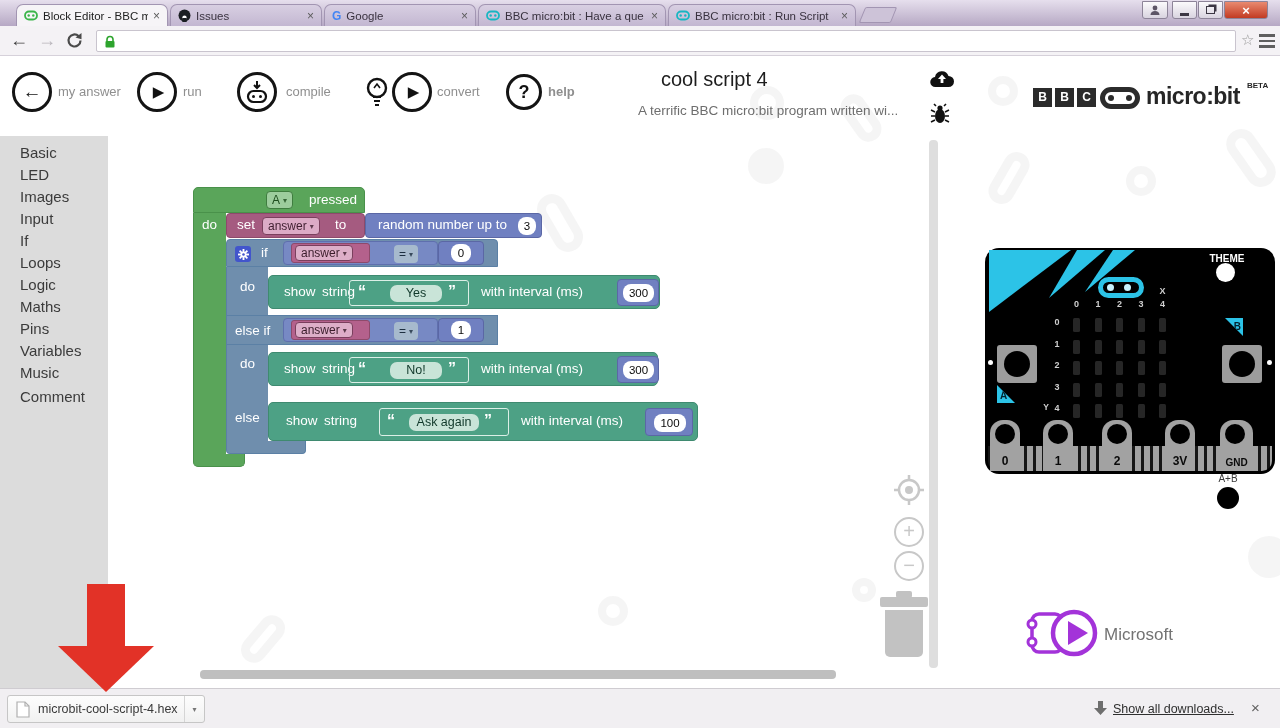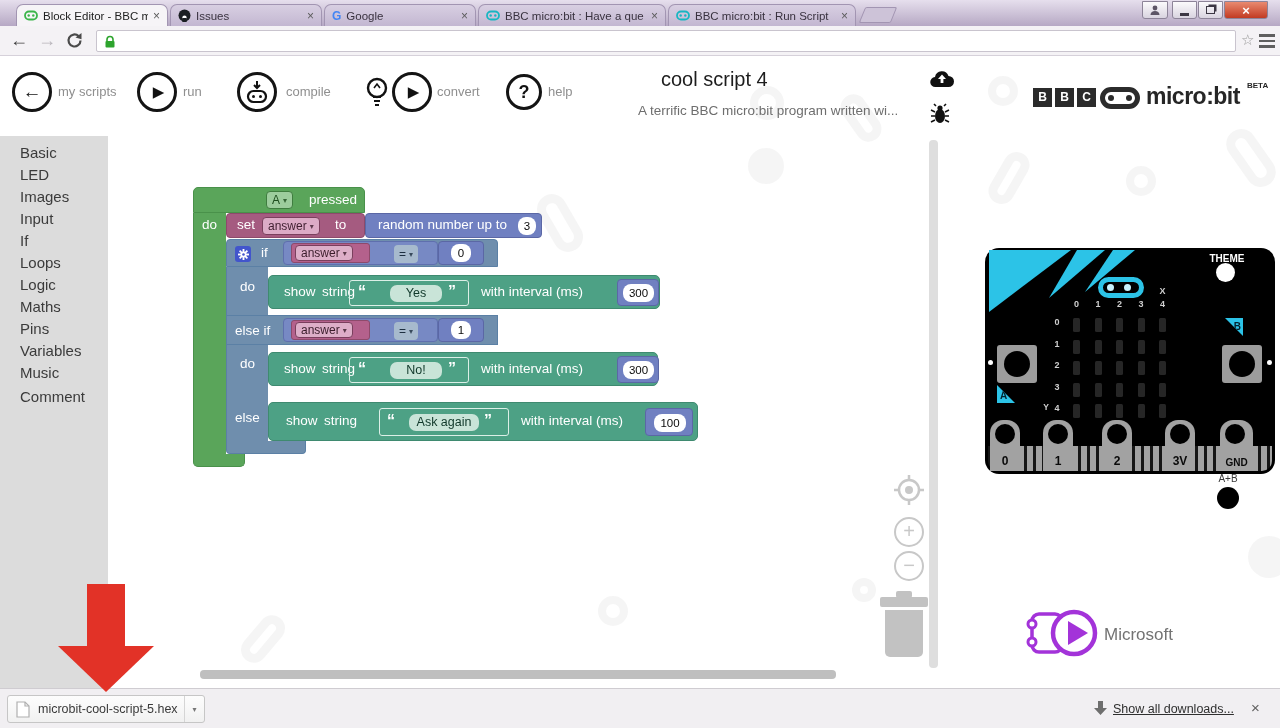--- a/index.html
+++ b/index.html
@@ -187,21 +187,21 @@
       <div style="width:16px;height:2.5px;background:#5f5f5f;margin-bottom:3px;"></div>
       <div style="width:16px;height:2.5px;background:#5f5f5f;margin-bottom:3px;"></div>
       <div style="width:16px;height:2.5px;background:#5f5f5f;"></div>
     </div>
   </div>
 
   <div class="appbar">
     <div class="cbtn" style="left:12px;top:16px;">
       <span style="font-size:19px;font-weight:bold;color:#111;">←</span>
     </div>
-    <span class="cbtn-label" style="left:58px;top:28px;">my scripts</span>
+    <span class="cbtn-label" style="left:58px;top:28px;">my answer</span>
 
     <div class="cbtn" style="left:137px;top:16px;">
       <span style="font-size:15px;color:#111;margin-left:3px;">▶</span>
     </div>
     <span class="cbtn-label" style="left:183px;top:28px;">run</span>
 
     <div class="cbtn" style="left:237px;top:16px;">
       <svg width="22" height="26" viewBox="0 0 22 26">
         <path d="M11 2v7M8 6l3 3 3-3" stroke="#111" stroke-width="2" fill="none"></path>
         <rect x="2" y="12" width="18" height="11" rx="5.5" fill="none" stroke="#111" stroke-width="2.2"></rect>
@@ -217,21 +217,21 @@
       <path d="M10 12l3-4 3 4" fill="none" stroke="#111" stroke-width="1.6"></path>
     </svg>
     <div class="cbtn" style="left:392px;top:16px;">
       <span style="font-size:15px;color:#111;margin-left:3px;">▶</span>
     </div>
     <span class="cbtn-label" style="left:437px;top:28px;">convert</span>
 
     <div class="cbtn" style="left:506px;top:18px;width:36px;height:36px;">
       <span style="font-size:18px;font-weight:bold;color:#111;">?</span>
     </div>
-    <span class="cbtn-label" style="left:548px;top:28px;">help</span>
+    <span class="cbtn-label" style="left:548px;top:28px;font-weight:bold;">help</span>
 
     <div class="abs" style="left:661px;top:12px;font-size:20px;color:#1d1d1d;">cool script 4</div>
     <div class="abs" style="left:638px;top:47px;font-size:13.5px;color:#6e6e6e;">A terrific BBC micro:bit program written wi...</div>
 
     <svg class="abs" style="left:930px;top:14px;" width="24" height="18" viewBox="0 0 24 18">
       <path d="M5.5 17A5 5 0 0 1 5 7a7 7 0 0 1 13.5-1A4.8 4.8 0 0 1 18.5 17z" fill="#111"></path>
       <polygon points="12,4.5 16,9 13.4,9 13.4,13 10.6,13 10.6,9 8,9" fill="#fff"></polygon>
     </svg>
     <svg class="abs" style="left:930px;top:47px;" width="20" height="21" viewBox="0 0 20 21">
       <path d="M6 3L4 1M14 3l2-2" stroke="#111" stroke-width="1.6"></path>
@@ -527,21 +527,21 @@
     <polygon points="42,17 42,41 62,29" fill="#a333d9"></polygon>
   </svg>
   <span class="abs" style="left:1104px;top:605px;font-size:17px;color:#737373;margin-top:20px;">Microsoft</span>
 
   <div class="dlbar">
     <div class="dlchip">
       <svg style="margin-left:8px;" width="14" height="17" viewBox="0 0 14 17">
         <path d="M1 1h8l4 4v11H1z" fill="#fff" stroke="#b0b0b0" stroke-width="1.2"></path>
         <path d="M9 1v4h4" fill="none" stroke="#b0b0b0" stroke-width="1.2"></path>
       </svg>
-      <span style="margin-left:8px;font-size:12.5px;color:#3a3a3a;white-space:nowrap;">microbit-cool-script-5.hex</span>
+      <span style="margin-left:8px;font-size:12.5px;color:#3a3a3a;white-space:nowrap;">microbit-cool-script-4.hex</span>
       <div style="margin-left:auto;width:20px;height:100%;border-left:1px solid #d5d5d5;display:flex;align-items:center;justify-content:center;">
         <span style="font-size:8px;color:#777;">▾</span>
       </div>
     </div>
     <svg class="abs" style="left:1094px;top:12px;" width="13" height="15" viewBox="0 0 13 15">
       <polygon points="4,0 9,0 9,7 13,7 6.5,14 0,7 4,7" fill="#6e6e6e"></polygon>
     </svg>
     <span class="abs" style="left:1113px;top:13px;font-size:12.5px;color:#2f2f2f;text-decoration:underline;">Show all downloads...</span>
     <span class="abs" style="left:1251px;top:10px;font-size:15px;color:#5f5f5f;">×</span>
   </div>

